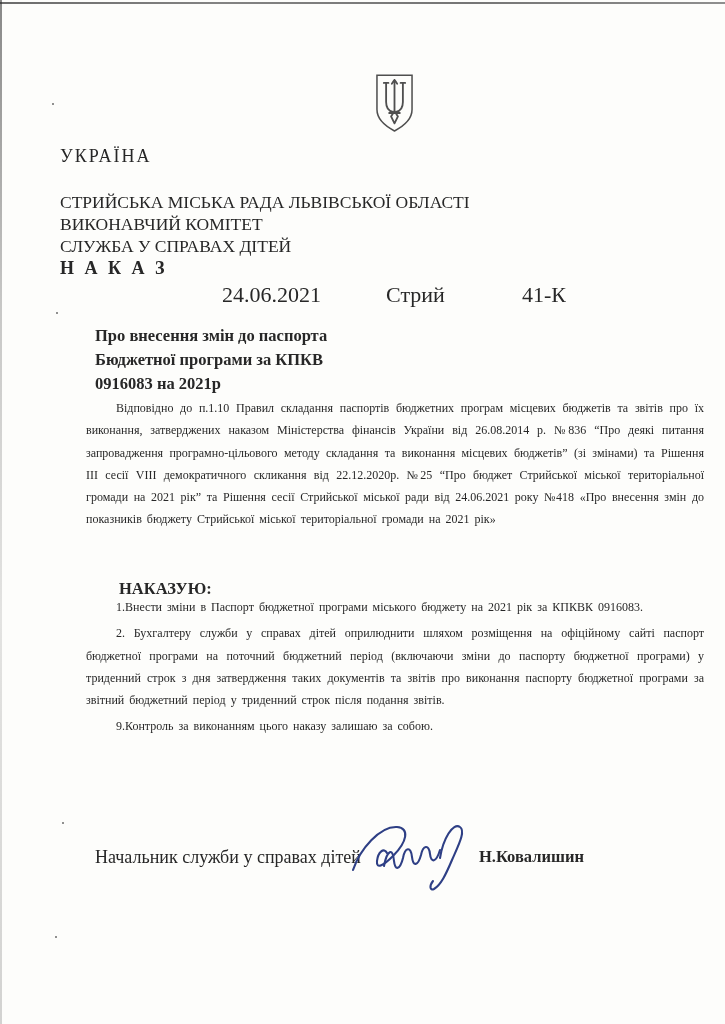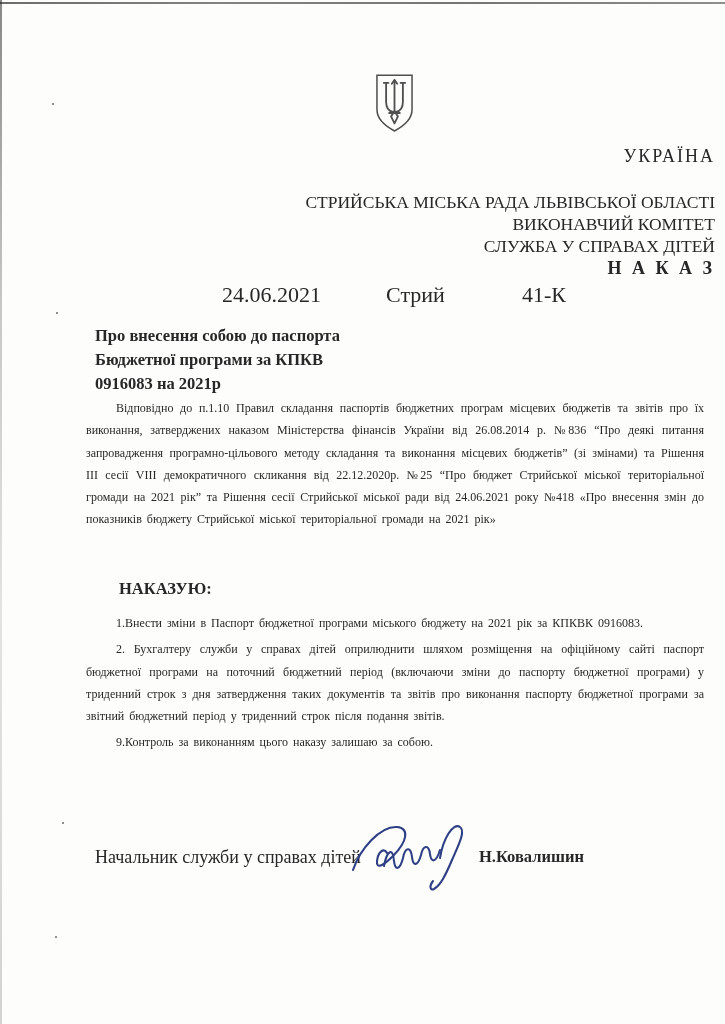--- a/index.html
+++ b/index.html
@@ -23,21 +23,21 @@
     opacity:.75;
   }
   .scan-left-line{
     position:absolute;left:0;top:0;width:2px;height:1024px;
     background:linear-gradient(180deg,rgba(40,40,40,.55) 0%,rgba(40,40,40,.25) 30%,rgba(40,40,40,.12) 60%,rgba(40,40,40,.2) 100%);
   }
   .speck{position:absolute;background:#6b6b6b;border-radius:50%;}
 
   .emblem{position:absolute;left:371px;top:73px;width:47px;height:61px;}
 
-  .center-col{position:absolute;left:60px;right:10px;text-align:right;}
+  .center-col{position:absolute;left:60px;right:10px;text-align:left;}
   .country{top:146px;font-size:18px;letter-spacing:2px;}
   .org-1{top:192px;font-size:17.5px;}
   .org-2{top:214px;font-size:17.5px;}
   .org-3{top:236px;font-size:17.5px;}
   .doc-type{top:258px;font-size:18px;font-weight:bold;letter-spacing:3px;}
 
   .date-row{position:absolute;left:0;top:282px;width:725px;height:20px;font-size:22px;padding-left:40px;}
   .doc-date{position:absolute;left:222px;}
   .doc-place{position:absolute;left:386px;}
   .doc-number{position:absolute;left:522px;}
@@ -52,21 +52,21 @@
     font-size:12px;line-height:22.3px;
     text-align:justify;word-spacing:2px;
   }
   .intro{top:397px;text-indent:30px;}
 
   .order-heading{
     position:absolute;left:119px;top:579px;
     font-weight:bold;font-size:16.5px;font-family:Liberation Serif, serif;
   }
 
-  .order-items{top:612px;}
+  .order-items{top:596px;}
   .order-items p{margin:0;text-indent:30px;text-align:justify;}
   .order-items p + p{margin-top:4px;}
 
   .sign-title{position:absolute;left:95px;top:847px;font-weight:normal;font-size:18px;}
   .sign-name{position:absolute;left:479px;top:847px;font-weight:bold;font-size:16.5px;}
   .signature{position:absolute;left:346px;top:813px;width:134px;height:82px;}
 </style>
 </head>
 <body>
 
@@ -98,21 +98,21 @@
   <div class="center-col org-2">ВИКОНАВЧИЙ КОМІТЕТ</div>
   <div class="center-col doc-type">Н А К А З</div>
 
   <div class="date-row">
     <span class="doc-date">24.06.2021</span>
     <span class="doc-place">Стрий</span>
     <span class="doc-number">41-К</span>
   </div>
 
   <div class="subject">
-    <div>Про внесення собою до паспорта</div>
+    <div>Про внесення змін до паспорта</div>
     <div>Бюджетної програми за КПКВ</div>
     <div>0916083  на 2021р</div>
   </div>
 
   <div class="body-text intro">Відповідно до п.1.10 Правил складання паспортів бюджетних програм місцевих бюджетів та звітів про їх виконання, затверджених наказом Міністерства фінансів України від 26.08.2014 р. №836 “Про деякі питання запровадження програмно-цільового методу складання та виконання місцевих бюджетів” (зі змінами) та Рішення III сесії VIII демократичного скликання від 22.12.2020р. №25 “Про бюджет Стрийської міської територіальної громади на 2021 рік” та Рішення сесії Стрийської міської ради від 24.06.2021 року №418 «Про внесення змін до показників бюджету Стрийської міської територіальної громади на 2021 рік»</div>
 
   <div class="order-heading">НАКАЗУЮ:</div>
 
   <div class="body-text order-items">
     <p>1.Внести зміни в  Паспорт бюджетної програми міського бюджету на 2021 рік за КПКВК 0916083.</p>

